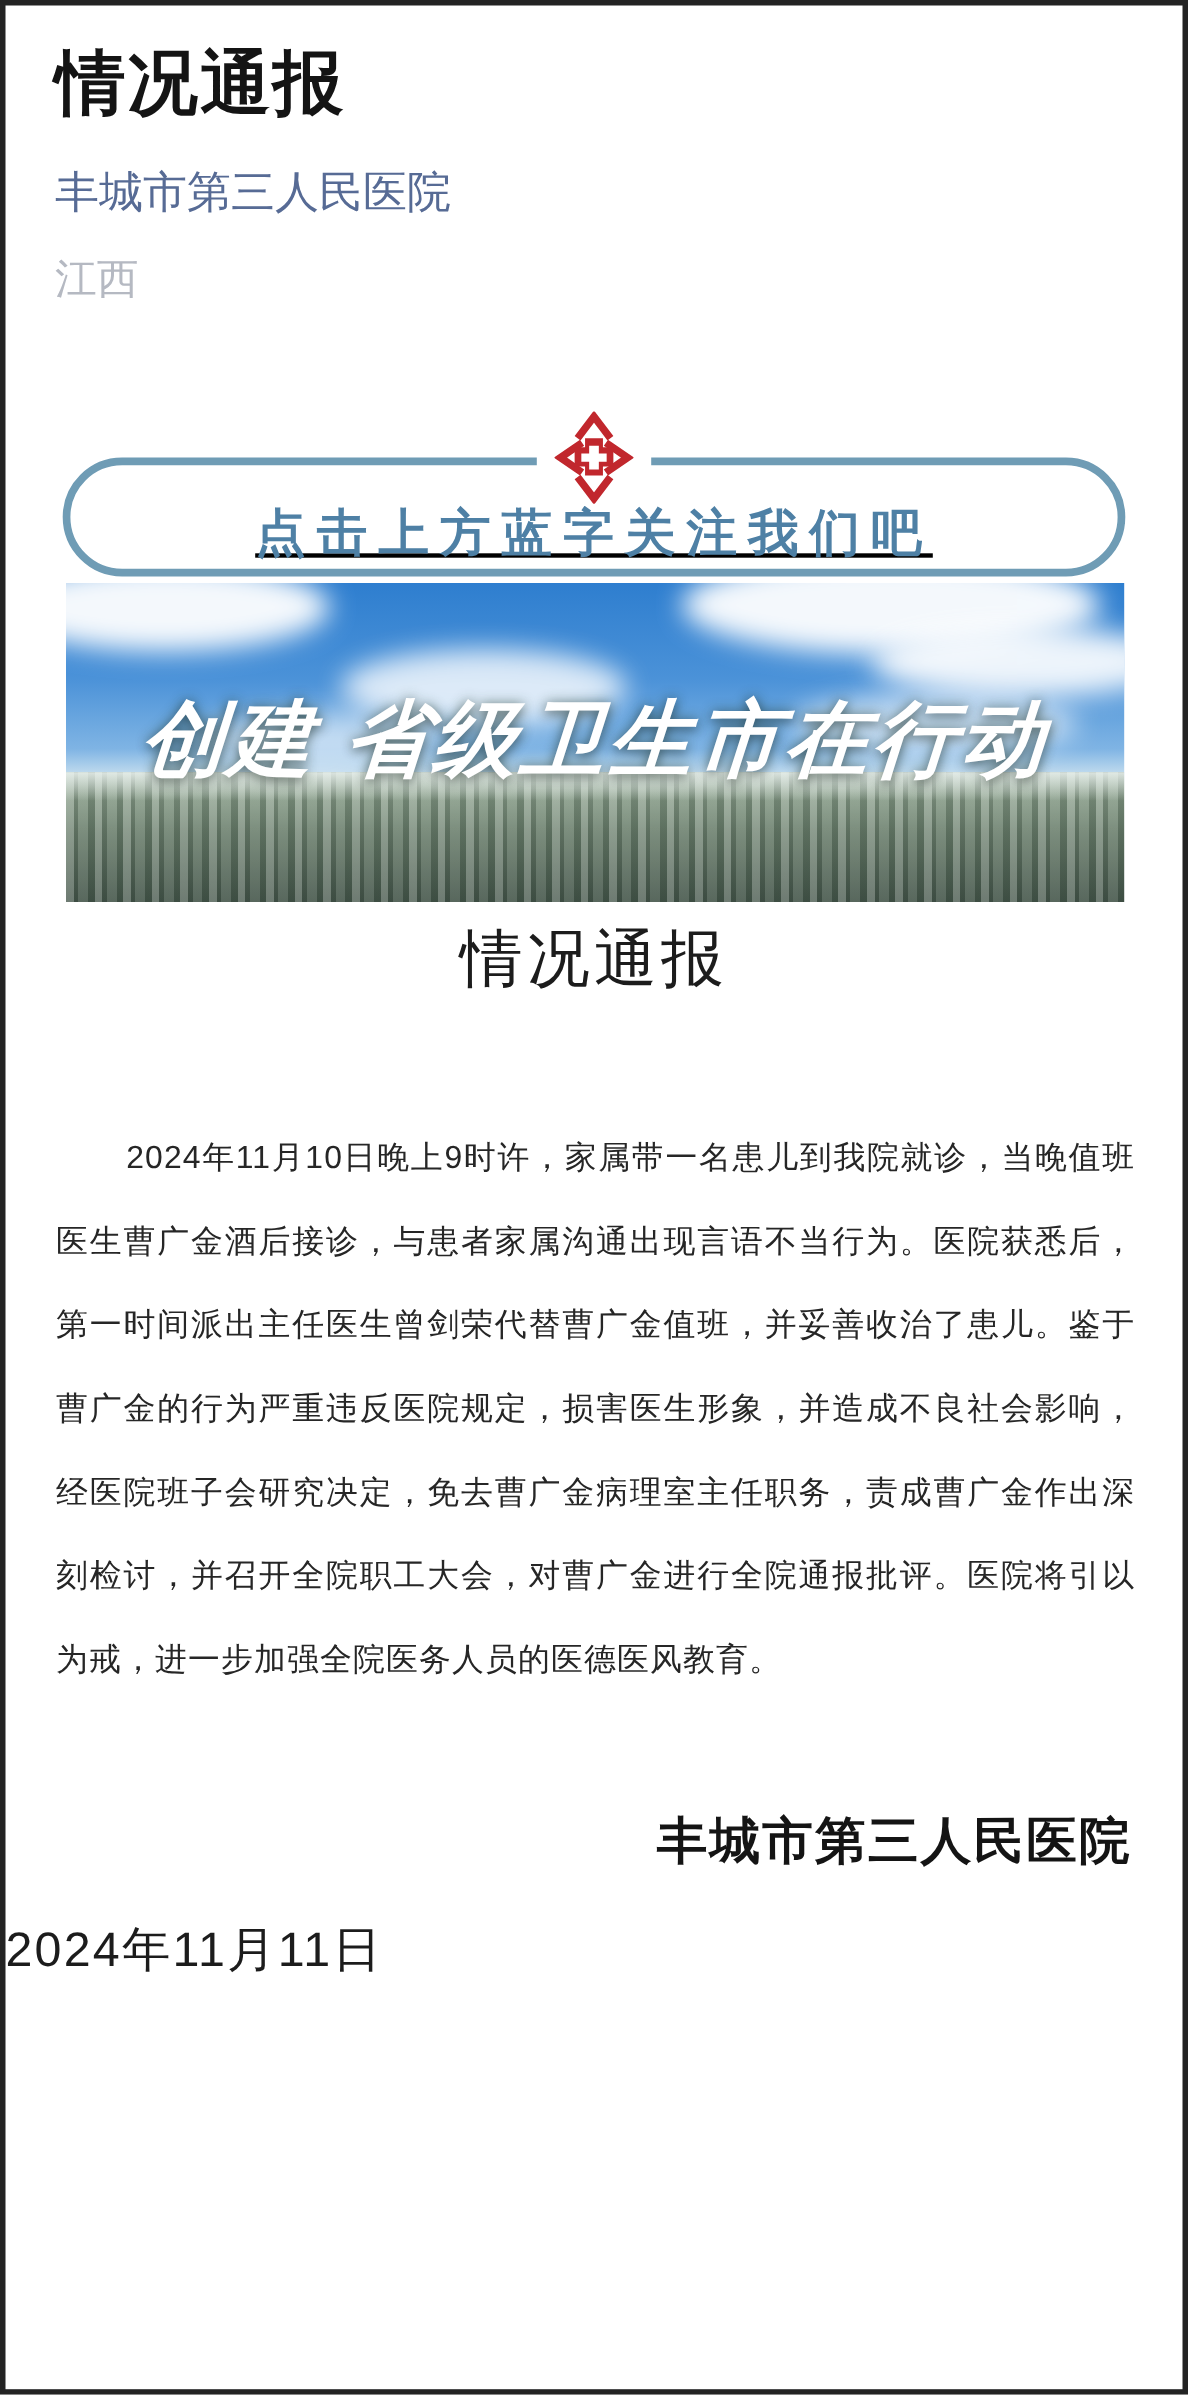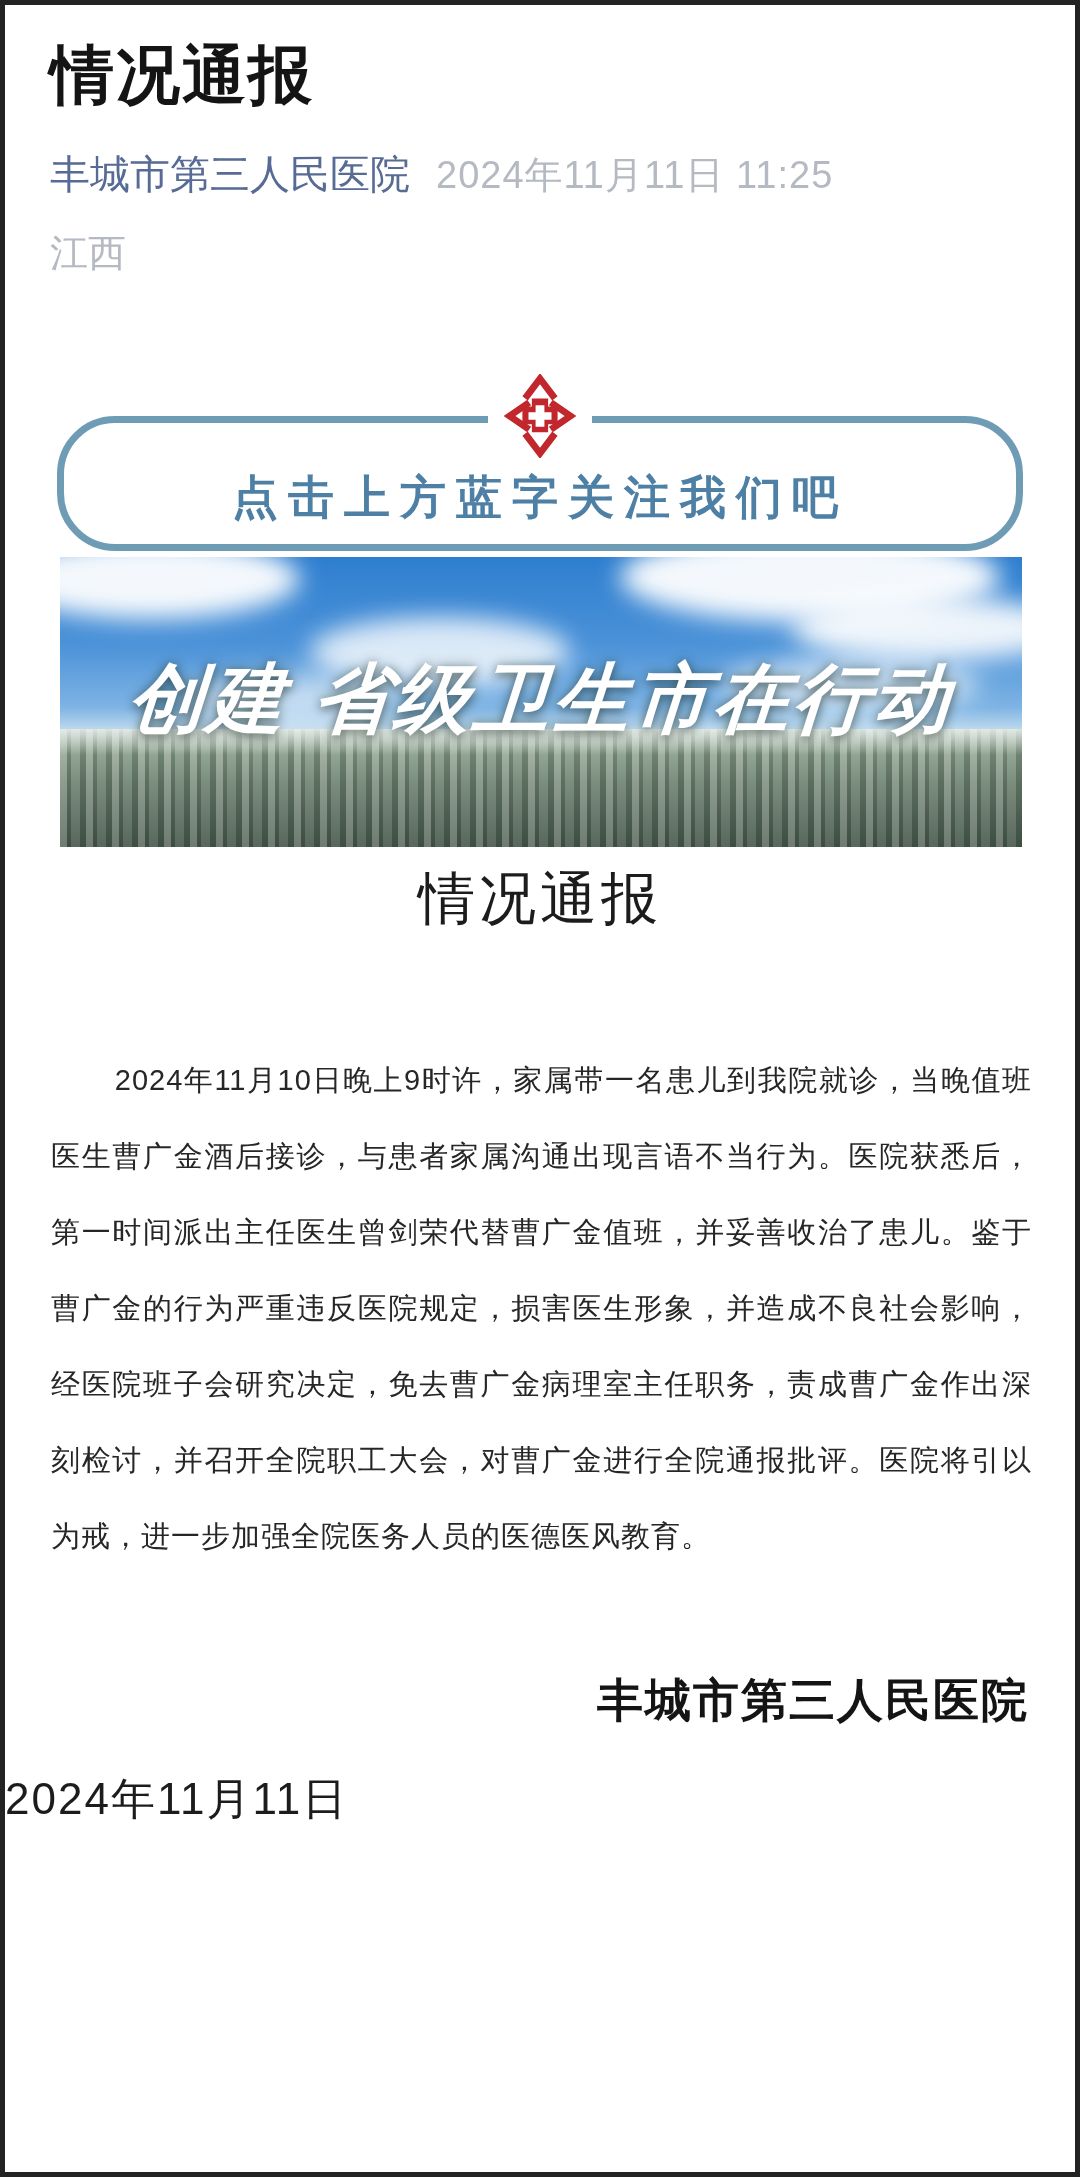--- a/index.html
+++ b/index.html
@@ -17,22 +17,22 @@
   .byline{margin:34px 45px 0 45px;font-size:40px;display:flex;align-items:baseline;gap:26px;white-space:nowrap;}
   .account{color:#576b95;}
   .pubdate{color:#b5b9c2;font-size:38px;letter-spacing:1px;}
   .meta{margin:26px 45px 0 45px;font-size:38px;display:flex;align-items:center;gap:24px;}
   .loc{color:#b5b9c2;}
   .listen{display:inline-flex;align-items:center;gap:8px;color:#576b95;}
   .listen svg{display:block;}
   
   .follow{position:relative;margin:137px 52px 0 52px;}
   .pill{
-    height:135px;border:7px solid #6f9cb5;border-radius:58px;
-    display:flex;align-items:center;justify-content:center;
+    height:108px;border:7px solid #6f9cb5;border-radius:58px;
+    display:flex;align-items:center;justify-content:center;text-decoration:underline;
   }
   .pill-text{
     font-size:46px;font-weight:700;color:#4e80a5;letter-spacing:10px;
     margin-top:30px;
   }
   .logo-wrap{
     position:absolute;left:50%;top:-44px;transform:translateX(-50%);
     background:#ffffff;padding:2px 16px;line-height:0;
   }
   
@@ -79,21 +79,20 @@
 </style>
 </head>
 <body>
 
 <div class="frame">
 
   <h1 class="page-title">情况通报</h1>
 
   <div class="byline">
     <span class="account">丰城市第三人民医院</span>
-    <span class="pubdate">2024年11月11日 11:25</span>
   </div>
 
   <div class="meta">
     <span class="loc">江西</span>
   </div>
 
   <div class="follow">
     <div class="logo-wrap">
       <svg width="72" height="84" viewBox="0 0 100 124">
         <path d="M28 36 L50 7 L72 36" stroke="#c1272d" stroke-width="10" fill="none"></path>

